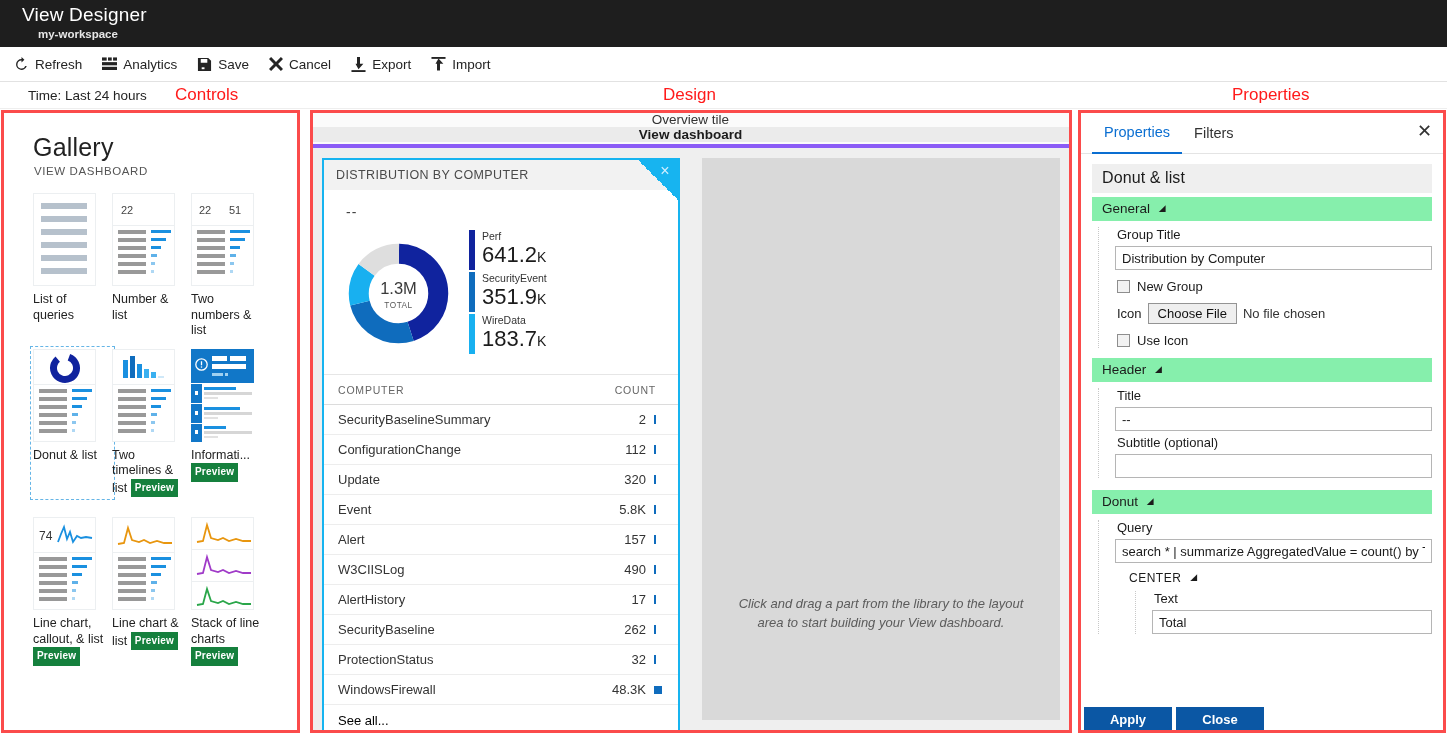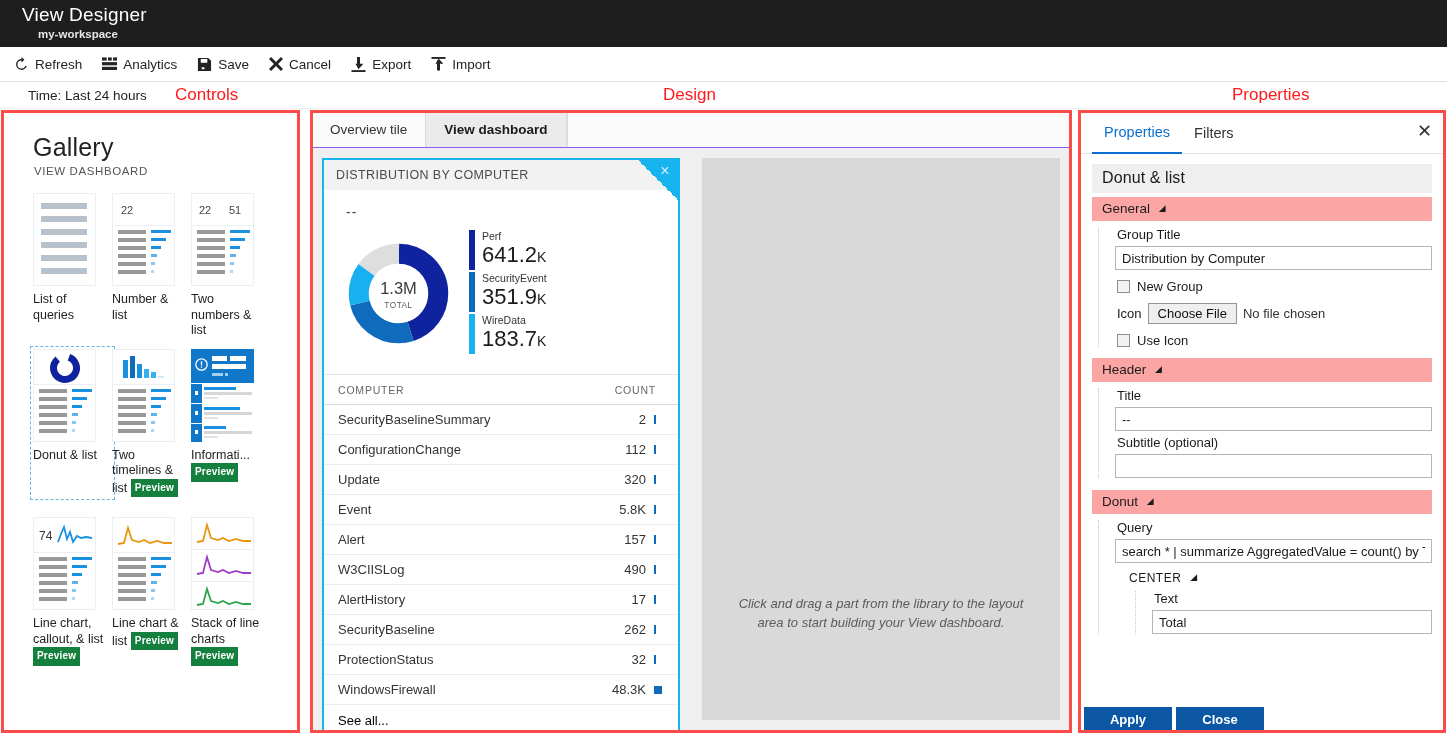--- a/index.html
+++ b/index.html
@@ -67,22 +67,22 @@
   .numtxt { position: absolute; font-size: 11px; color: #444; }
   .sep { position: absolute; left: 0; right: 0; height: 1px; background: #eceff1; }
 
   
   .design {
     position: absolute; left: 312px; top: 112px; width: 758px; height: 619px;
     background: #ffffff; overflow: hidden;
   }
   .tabstrip {
     position: absolute; left: 0; top: 0; width: 758px; height: 36px;
-    background: #0c4a6e; border-bottom: 1px solid #8b5cf6;
-    display: flex; align-items: stretch;
+    background: #0c4a6e; border-bottom: 4px solid #8b5cf6;
+    display: flex; align-items: stretch; flex-direction: column;
   }
   .tab {
     display: flex; align-items: center; justify-content: center;
     font-size: 13.5px; color: #333; padding: 0 18px; cursor: pointer;
     border-right: 1px solid #dcdcdc; background: #fbfbfb;
   }
   .tab.active { background: #ebebeb; font-weight: 700; color: #1b1b1b; }
   .tabfill { flex: 1; background: #fbfbfb; border-left: 1px solid #dcdcdc; }
 
   .canvas {
@@ -155,21 +155,21 @@
   .ptab { font-size: 14.5px; color: #333; padding: 0 12px; height: 42px; display: flex; align-items: center; cursor: pointer; }
   .ptab.active { color: #0a6ed1; border-bottom: 2px solid #0a6ed1; }
   .pclose { position: absolute; right: 12px; top: 10px; font-size: 18px; color: #333; cursor: pointer; line-height: 18px; }
 
   .pbody { padding: 10px 12px 0 12px; height: 560px; overflow: hidden; position: relative; }
   .pheader {
     background: #efefef; font-size: 16px; color: #1b1b1b; padding: 5px 0 6px 10px; letter-spacing: .1px;
   }
   .pdesc { font-size: 12.5px; color: #333; line-height: 17px; padding: 7px 2px 9px 2px; }
   .psection {
-    background: #fca5a5; font-size: 13.5px; color: #1b1b1b; padding: 4px 0 5px 10px; margin-top: 4px;
+    background: #86efac; font-size: 13.5px; color: #1b1b1b; padding: 4px 0 5px 10px; margin-top: 4px;
   }
   .caret { display: inline-block; margin-left: 5px; font-size: 9px; vertical-align: 2px; }
   .pindent { padding-left: 16px; border-left: 1px dotted #c8c8c8; margin-left: 6px; margin-top: 6px; }
   .plabel { font-size: 13px; color: #1b1b1b; margin: 4px 0 4px 2px; }
   .pinput {
     width: 100%; height: 24px; border: 1px solid #b5b5b5; background: #fff;
     font-size: 13px; color: #1b1b1b; padding: 0 6px; font-family: "Liberation Sans", sans-serif;
   }
   .pcheckrow { display: flex; align-items: center; gap: 7px; margin: 9px 0 9px 2px; font-size: 13px; color: #1b1b1b; }
   .cbox { width: 13px; height: 13px; border: 1px solid #8e8e8e; background: #f2f2f2; display: inline-block; }

